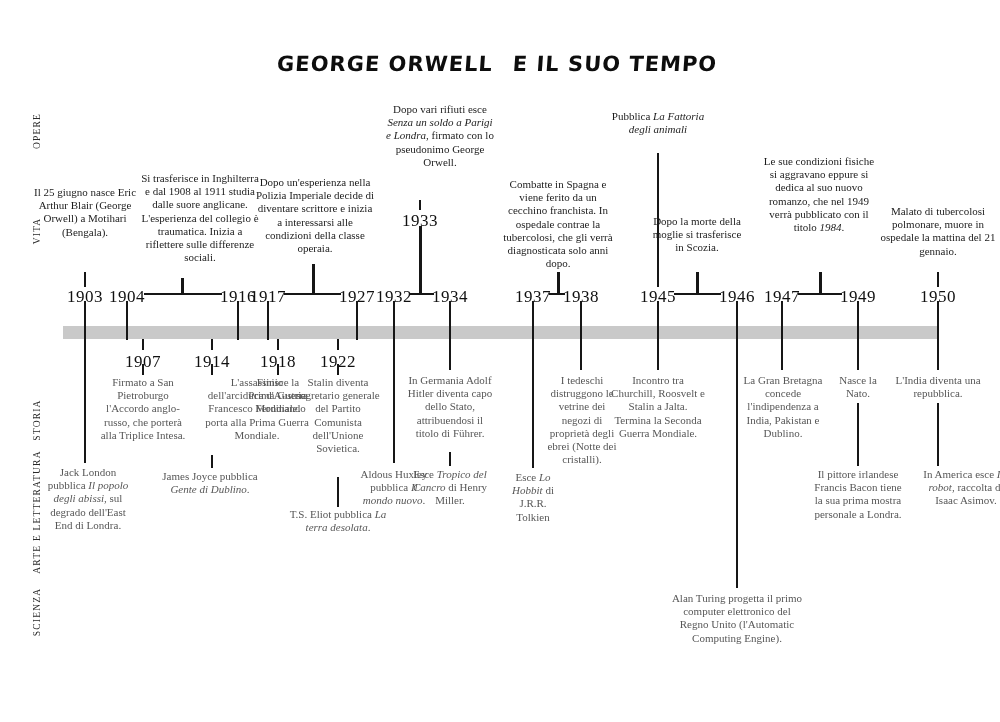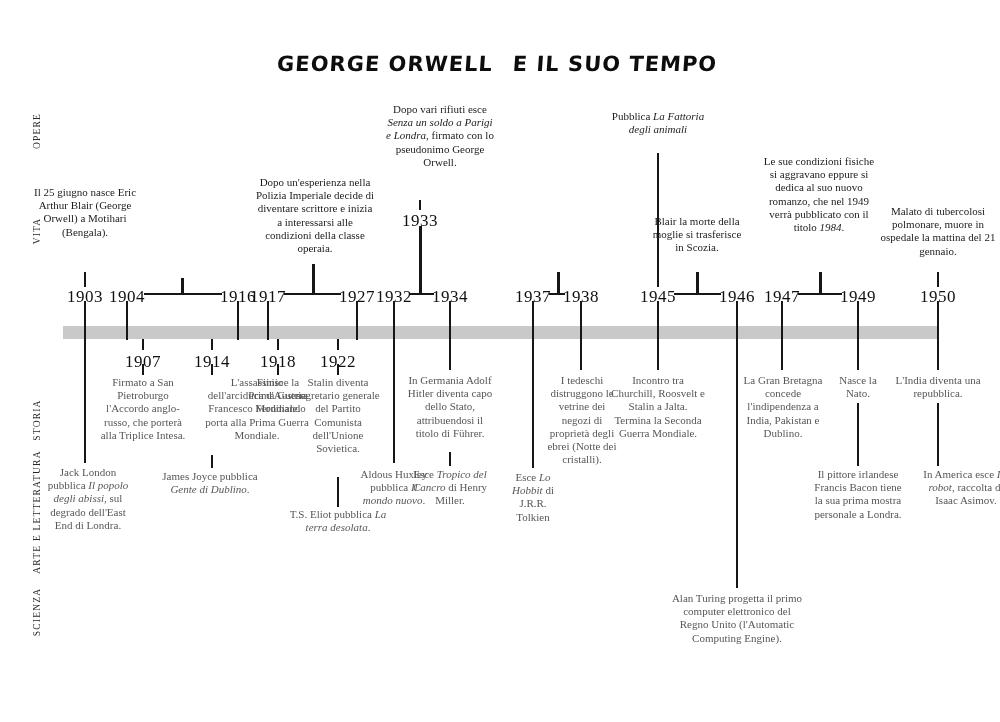--- a/index.html
+++ b/index.html
@@ -112,24 +112,26 @@
   <div class="vline" style="left:657px;top:153px;height:134px;"></div>
   <div class="vline" style="left:937px;top:272px;height:15px;"></div>
 
   <div class="vline" style="left:211px;top:455px;height:13px;"></div>
   <div class="vline" style="left:337px;top:477px;height:30px;"></div>
   <div class="vline" style="left:449px;top:452px;height:14px;"></div>
   <div class="vline" style="left:857px;top:403px;height:63px;"></div>
   <div class="vline" style="left:937px;top:403px;height:63px;"></div>
 
   <div class="blk" style="left:29px;top:186px;width:112px;">Il 25 giugno nasce Eric Arthur Blair (George Orwell) a Motihari (Bengala).</div>
+  <div class="blk" style="left:140px;top:172px;width:120px;">Si trasferisce in Inghilterra e dal 1908 al 1911 studia dalle suore anglicane. L'esperienza del collegio è traumatica. Inizia a riflettere sulle differenze sociali.</div>
   <div class="blk" style="left:254px;top:176px;width:122px;">Dopo un'esperienza nella Polizia Imperiale decide di diventare scrittore e inizia a interessarsi alle condizioni della classe operaia.</div>
   <div class="blk" style="left:384px;top:103px;width:112px;"><span>Dopo vari rifiuti esce </span><span class="it">Senza un soldo a Parigi e Londra</span><span>, firmato con lo pseudonimo George Orwell.</span></div>
+  <div class="blk" style="left:499px;top:178px;width:118px;">Combatte in Spagna e viene ferito da un cecchino franchista. In ospedale contrae la tubercolosi, che gli verrà diagnosticata solo anni dopo.</div>
   <div class="blk" style="left:610px;top:110px;width:96px;"><span>Pubblica </span><span class="it">La Fattoria degli animali</span></div>
-  <div class="blk" style="left:649px;top:215px;width:96px;">Blair la morte della moglie si trasferisce in Scozia.</div>
+  <div class="blk" style="left:649px;top:215px;width:96px;">Dopo la morte della moglie si trasferisce in Scozia.</div>
   <div class="blk" style="left:763px;top:155px;width:112px;"><span>Le sue condizioni fisiche si aggravano eppure si dedica al suo nuovo romanzo, che nel 1949 verrà pubblicato con il titolo </span><span class="it">1984</span><span>.</span></div>
   <div class="blk" style="left:879px;top:205px;width:118px;">Malato di tubercolosi polmonare, muore in ospedale la mattina del 21 gennaio.</div>
 
   <div class="blk gray" style="left:95px;top:376px;width:96px;">Firmato a San Pietroburgo l'Accordo anglo-russo, che porterà alla Triplice Intesa.</div>
   <div class="blk gray" style="left:155px;top:376px;width:108px;margin-left:48px;">L'assassinio dell'arciduca d'Austria Francesco Ferdinando porta alla Prima Guerra Mondiale.</div>
   <div class="blk gray" style="left:243px;top:376px;width:70px;">Finisce la Prima Guerra Mondiale.</div>
   <div class="blk gray" style="left:296px;top:376px;width:84px;">Stalin diventa segretario generale del Partito Comunista dell'Unione Sovietica.</div>
   <div class="blk gray" style="left:407px;top:374px;width:86px;">In Germania Adolf Hitler diventa capo dello Stato, attribuendosi il titolo di Führer.</div>
   <div class="blk gray" style="left:544px;top:374px;width:76px;">I tedeschi distruggono le vetrine dei negozi di proprietà degli ebrei (Notte dei cristalli).</div>
   <div class="blk gray" style="left:611px;top:374px;width:94px;">Incontro tra Churchill, Roosvelt e Stalin a Jalta. Termina la Seconda Guerra Mondiale.</div>

